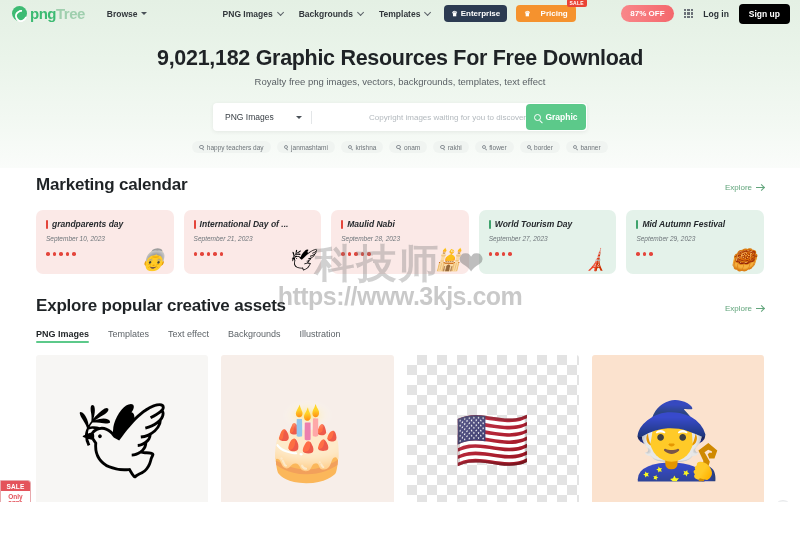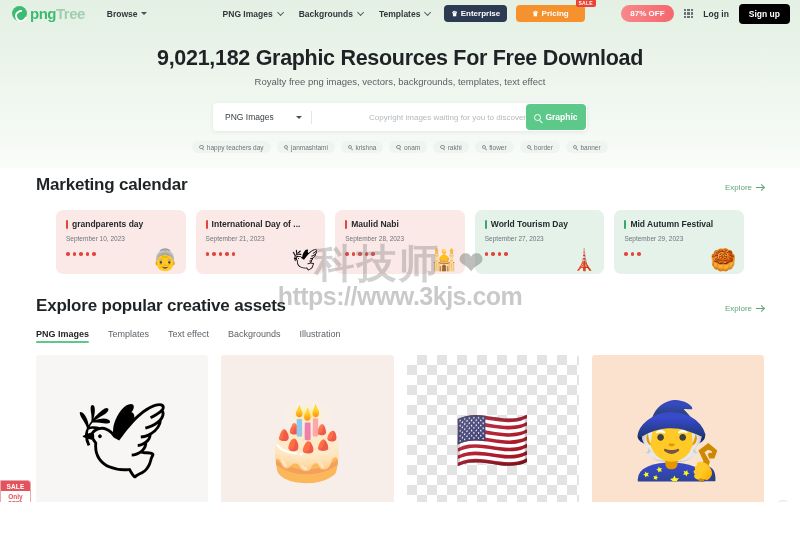--- a/index.html
+++ b/index.html
@@ -43,21 +43,21 @@
 
   .nav-center { display:flex; align-items:center; gap:17px; margin-left: 76px; }
   .nav-link { font-size:8.5px; font-weight:700; color:#32373c; display:flex; align-items:center; gap:4px; white-space:nowrap; }
 
   .btn-enterprise {
     margin-left: 15px; background:#2c3b52; color:#fff; font-size:8px; font-weight:700;
     border-radius:4px; padding: 4px 7px; display:flex; align-items:center; gap:3px; white-space:nowrap;
   }
   .btn-pricing {
     margin-left: 9px; position:relative; background:#f5922e; color:#fff; font-size:8px; font-weight:700;
-    border-radius:4px; padding: 4px 16px; display:flex; align-items:center; gap:3px; white-space:nowrap;
+    border-radius:4px; padding: 4px 8px; display:flex; align-items:center; gap:10px; white-space:nowrap;
   }
   .sale-tag {
     position:absolute; right:-11px; top:-6px; background:#ea4335; color:#fff;
     font-size:5px; font-weight:700; padding:1px 3px; border-radius:2px; letter-spacing:0.2px;
   }
   .crown { font-size:7px; line-height:1; }
 
   .header-right { margin-left:auto; display:flex; align-items:center; gap:10px; }
   .badge-off {
     background: linear-gradient(90deg,#f9878a,#f4676c); color:#fff; font-size:8px; font-weight:700;
@@ -101,21 +101,21 @@
   .section-head {
     display:flex; align-items:flex-end; justify-content:space-between;
     padding: 0 36px; margin-top: 22px;
   }
   .section-title { font-size: 17px; font-weight:700; color:#1f2326; letter-spacing:-0.2px; }
   .explore { font-size:8px; color:#62a57c; display:flex; align-items:center; gap:4px; padding-bottom:3px; }
   .arrow-r { width:8px; height:1px; background:#62a57c; position:relative; }
   .arrow-r::after{content:"";position:absolute;right:0;top:-2px;width:4px;height:4px;border-right:1px solid #62a57c;border-top:1px solid #62a57c;transform:rotate(45deg);}
 
   
-  .cal-row { display:flex; gap:10px; padding: 0 56px; margin-top: 15px; }
+  .cal-row { display:flex; gap:10px; padding: 0 36px; margin-top: 15px; font-style: italic; }
   .cal-card {
     flex:1; height: 64px; border-radius:7px; padding: 9px 10px; position:relative; overflow:hidden;
   }
   .cal-card.pink { background:#fbe9e7; }
   .cal-card.green { background:#e4f2ea; }
   .cal-title { font-size:8.5px; font-weight:700; color:#25292d; display:flex; align-items:center; gap:4px; white-space:nowrap; overflow:hidden;}
   .cal-bar { width:2px; height:9px; flex:none; border-radius:1px; }
   .cal-bar.red { background:#e4453b; }
   .cal-bar.grn { background:#3fa36d; }
   .cal-date { margin-top:6px; font-size:6.5px; color:#6e757a; }

